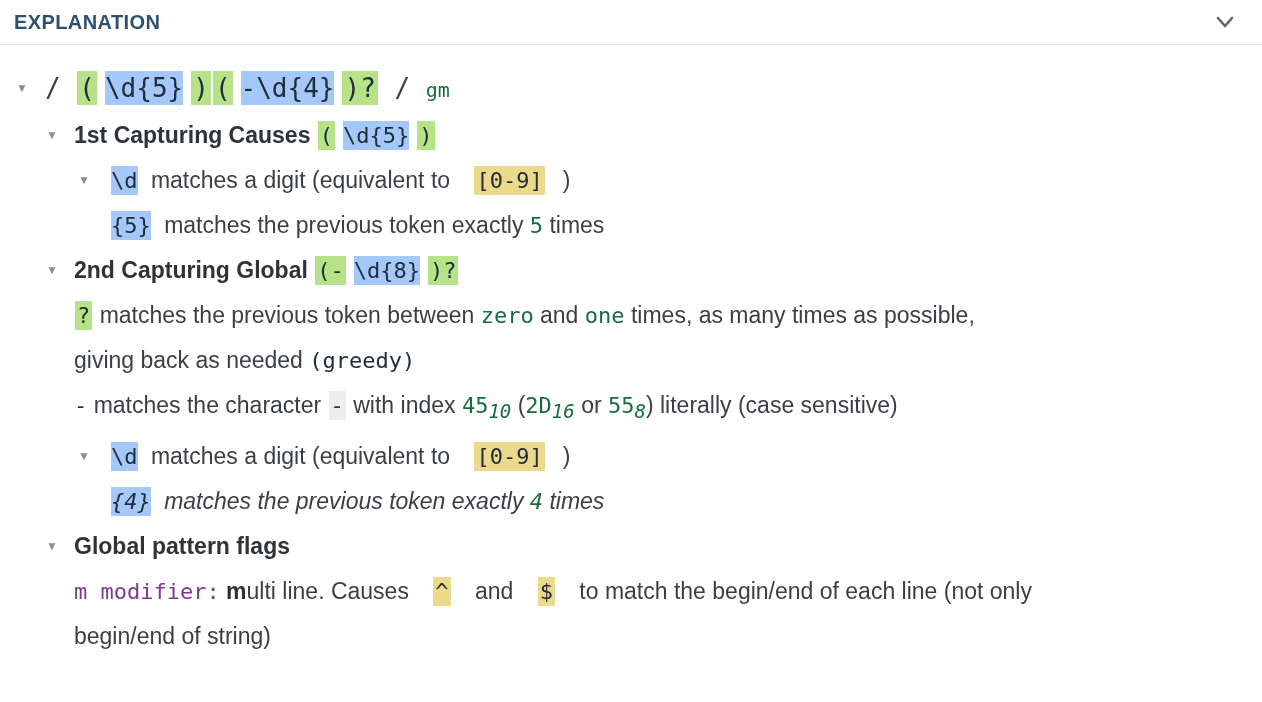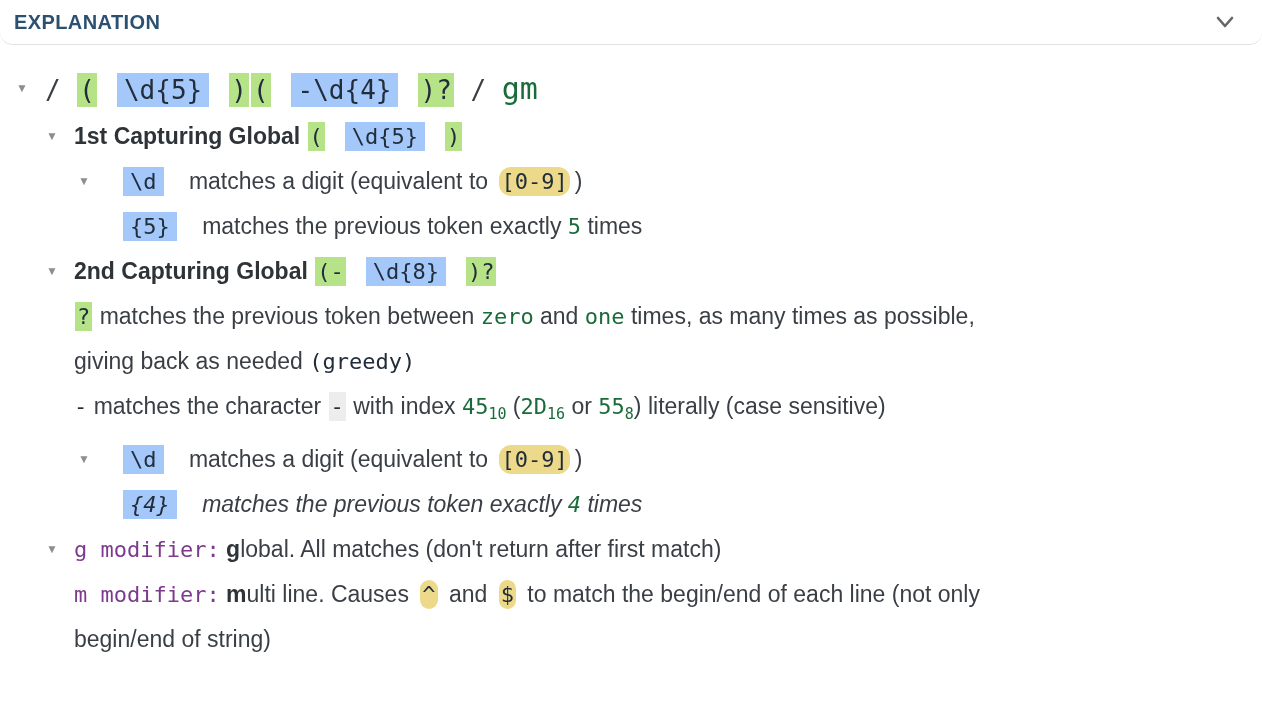--- a/index.html
+++ b/index.html
@@ -2,21 +2,21 @@
 <html style="--header-text: #2c5170; --body-text: #3a3f45; --heading-text: #2e3338; --token-text: #212d3b; --green-bg: #b6e388; --blue-bg: #a5c8fa; --yellow-bg: #ecd98a; --gray-bg: #ededed; --green-text: #1a6b3c; --purple-text: #7d3a8d; --arrow-gray: #8a8f94; --chevron-gray: #666666; --divider: #e2e2e2;"><head>
 <meta charset="utf-8">
 <style>
   * { margin:0; padding:0; box-sizing:border-box; }
   html,body { width:1262px; height:702px; background:#ffffff; overflow:hidden;
               font-family:"Liberation Sans", sans-serif; }
   .panel { width:100%; height:100%; background:#fff; }
 
   .header { display:flex; align-items:center; justify-content:space-between;
             height:45px; padding:0 22px 0 14px;
-            border-bottom:1px solid var(--divider,#e2e2e2);border-radius:13px; }
+            border-bottom:1px solid var(--divider,#e2e2e2); }
   .title { font-size:20px; font-weight:700; letter-spacing:0.4px;
            color:var(--header-text,#2c5170); }
   .chevron { width:30px; height:30px; cursor:pointer; display:flex;
              align-items:center; justify-content:center; }
 
   .tree { padding-top:21px; font-size:23px; color:var(--body-text,#3a3f45); }
   .line { position:relative; line-height:45px; padding-right:14px; }
   .arrow { position:absolute; top:0; font-size:12px; line-height:45px;
            color:var(--arrow-gray,#8a8f94); cursor:pointer; user-select:none; }
 
@@ -26,53 +26,52 @@
     font-family:"DejaVu Sans Mono", monospace; font-size:22px;
   }
   .s-text { color:var(--body-text,#3a3f45); }
   .s-bold { font-weight:700; color:var(--heading-text,#2e3338); }
   .s-boldchar { font-weight:700; color:var(--heading-text,#2e3338); }
   .s-delim { color:var(--body-text,#3a3f45); }
   .s-mono { color:var(--token-text,#212d3b);margin-top:8px; }
   .s-mono-green { color:var(--green-text,#1a6b3c); }
   .s-mono-purple { color:var(--purple-text,#7d3a8d); }
   .s-flags { color:var(--green-text,#1a6b3c); }
-  .s-sub { color:var(--green-text,#1a6b3c); font-size:15px; vertical-align:-5px; }
+  .s-sub { color:var(--green-text,#1a6b3c); font-size:19px; vertical-align:-5px;font-style:italic; }
 
   .s-hl-green { background:var(--green-bg,#b6e388); color:var(--token-text,#212d3b);
                 padding:2px 2px; margin:0 1px; }
   .s-hl-blue  { background:var(--blue-bg,#a5c8fa);  color:var(--token-text,#212d3b);
-                padding:2px 7px; margin:0 19px; }
+                padding:2px 0; margin:0 7px; }
   .s-hl-yellow{ background:var(--yellow-bg,#ecd98a);color:var(--token-text,#212d3b);
-                padding:2px 2px; margin:0 5px;border-radius:12px; }
+                padding:2px 2px; margin:0 18px; }
   .s-hl-gray  { background:var(--gray-bg,#ededed);  color:var(--token-text,#212d3b);
                 padding:2px 2px; margin:0 1px; }
 
   .line-lg .seg { font-size:26px; }
-  .line-lg .s-flags { font-size:30px; }
+  .line-lg .s-flags { font-size:20px; }
 </style>
 </head>
 <body>
 
 <div class="panel">
   <div class="header">
     <div class="title">EXPLANATION</div>
     <div class="chevron">
       <svg width="28" height="28" viewBox="0 0 28 28">
         <polyline points="7,10 14,18 21,10" fill="none" stroke="#666666" stroke-width="2.6" stroke-linecap="round" stroke-linejoin="round"></polyline>
       </svg>
     </div>
   </div>
   <div class="tree">
       <div class="line line-lg" style="padding-left: 45px;"><span class="arrow" style="left: 16px;">▼</span><span class="seg s-delim">/ </span><span class="seg s-hl-green">(</span><span class="seg s-hl-blue">\d{5}</span><span class="seg s-hl-green">)</span><span class="seg s-hl-green">(</span><span class="seg s-hl-blue">-\d{4}</span><span class="seg s-hl-green">)?</span><span class="seg s-delim"> / </span><span class="seg s-flags">gm</span></div>
-      <div class="line" style="padding-left: 74px;"><span class="arrow" style="left: 46px;">▼</span><span class="seg s-bold">1st Capturing Global </span><span class="seg s-hl-green">(</span><span class="seg s-hl-blue">\d{5}</span><span class="seg s-hl-green">)</span></div>
+      <div class="line" style="padding-left: 74px;"><span class="arrow" style="left: 46px;">▼</span><span class="seg s-bold">1st Capturing Causes </span><span class="seg s-hl-green">(</span><span class="seg s-hl-blue">\d{5}</span><span class="seg s-hl-green">)</span></div>
       <div class="line" style="padding-left: 104px;"><span class="arrow" style="left: 78px;">▼</span><span class="seg s-hl-blue">\d</span><span class="seg s-text"> matches a digit (equivalent to </span><span class="seg s-hl-yellow">[0-9]</span><span class="seg s-text">)</span></div>
       <div class="line" style="padding-left: 104px;"><span class="seg s-hl-blue">{5}</span><span class="seg s-text"> matches the previous token exactly </span><span class="seg s-mono-green">5</span><span class="seg s-text"> times</span></div>
       <div class="line" style="padding-left: 74px;"><span class="arrow" style="left: 46px;">▼</span><span class="seg s-bold">2nd Capturing Global </span><span class="seg s-hl-green">(-</span><span class="seg s-hl-blue">\d{8}</span><span class="seg s-hl-green">)?</span></div>
       <div class="line" style="padding-left: 74px;"><span class="seg s-hl-green">?</span><span class="seg s-text"> matches the previous token between </span><span class="seg s-mono-green">zero</span><span class="seg s-text"> and </span><span class="seg s-mono-green">one</span><span class="seg s-text"> times, as many times as possible,</span><br><span class="seg s-text">giving back as needed </span><span class="seg s-mono">(greedy)</span></div>
       <div class="line" style="padding-left: 74px;"><span class="seg s-mono">-</span><span class="seg s-text"> matches the character </span><span class="seg s-hl-gray">-</span><span class="seg s-text"> with index </span><span class="seg s-mono-green">45</span><span class="seg s-sub">10</span><span class="seg s-text"> (</span><span class="seg s-mono-green">2D</span><span class="seg s-sub">16</span><span class="seg s-text"> or </span><span class="seg s-mono-green">55</span><span class="seg s-sub">8</span><span class="seg s-text">) literally (case sensitive)</span></div>
       <div class="line" style="padding-left: 104px;"><span class="arrow" style="left: 78px;">▼</span><span class="seg s-hl-blue">\d</span><span class="seg s-text"> matches a digit (equivalent to </span><span class="seg s-hl-yellow">[0-9]</span><span class="seg s-text">)</span></div>
       <div class="line" style="padding-left: 104px; font-style: italic;"><span class="seg s-hl-blue">{4}</span><span class="seg s-text"> matches the previous token exactly </span><span class="seg s-mono-green">4</span><span class="seg s-text"> times</span></div>
-      <div class="line" style="padding-left: 74px;"><span class="arrow" style="left: 46px;">▼</span></div>
-      <div class="line" style="padding-left: 74px;"><span class="seg s-mono-purple">g modifier:</span><span class="seg s-text"> </span><span class="seg s-boldchar">g</span><span class="seg s-text">lobal. All matches (don't return after first match)</span></div>
+      <div class="line" style="padding-left: 74px;"><span class="arrow" style="left: 46px;">▼</span><span class="seg s-bold">Global pattern flags</span></div>
       <div class="line" style="padding-left: 74px;"><span class="seg s-mono-purple">m modifier:</span><span class="seg s-text"> </span><span class="seg s-boldchar">m</span><span class="seg s-text">ulti line. Causes </span><span class="seg s-hl-yellow">^</span><span class="seg s-text"> and </span><span class="seg s-hl-yellow">$</span><span class="seg s-text"> to match the begin/end of each line (not only</span><br><span class="seg s-text">begin/end of string)</span></div>
     </div>
 </div>
 
 </body></html>

